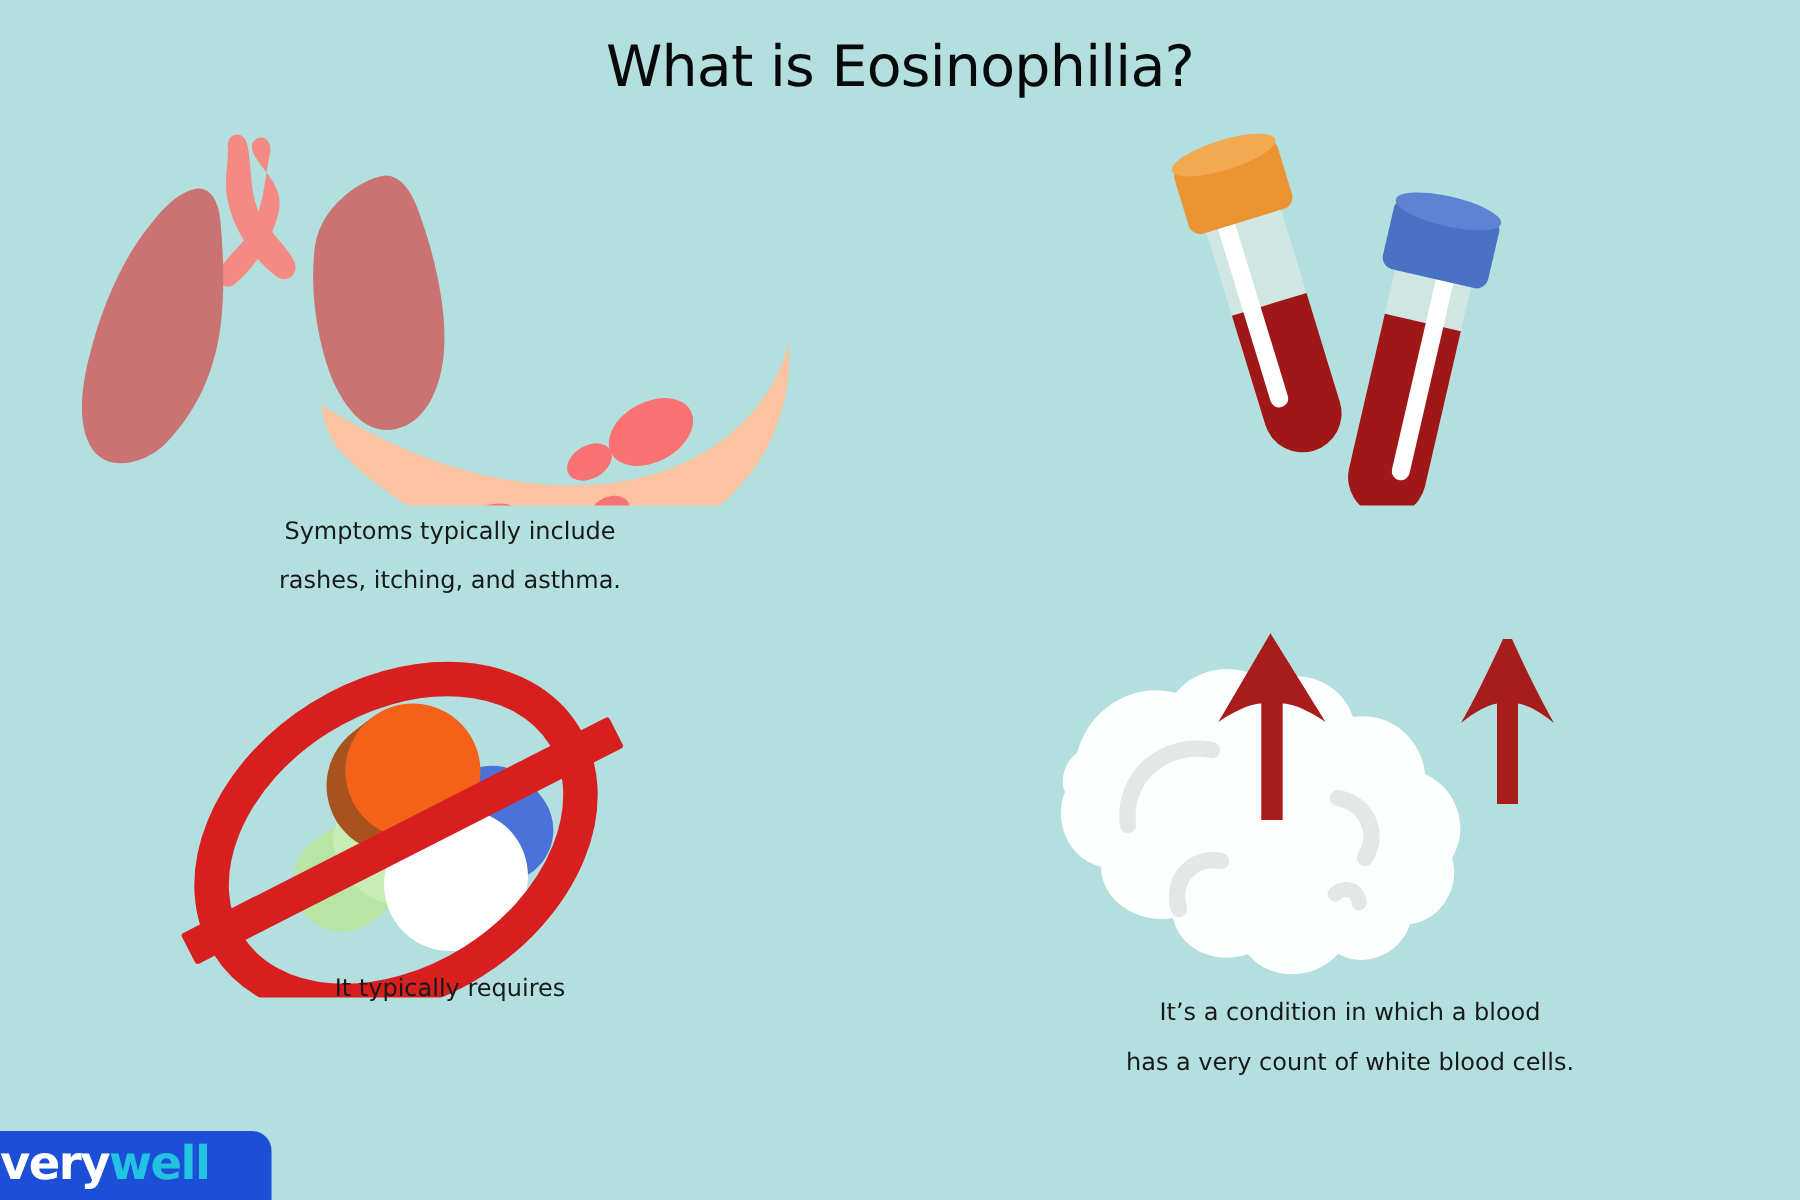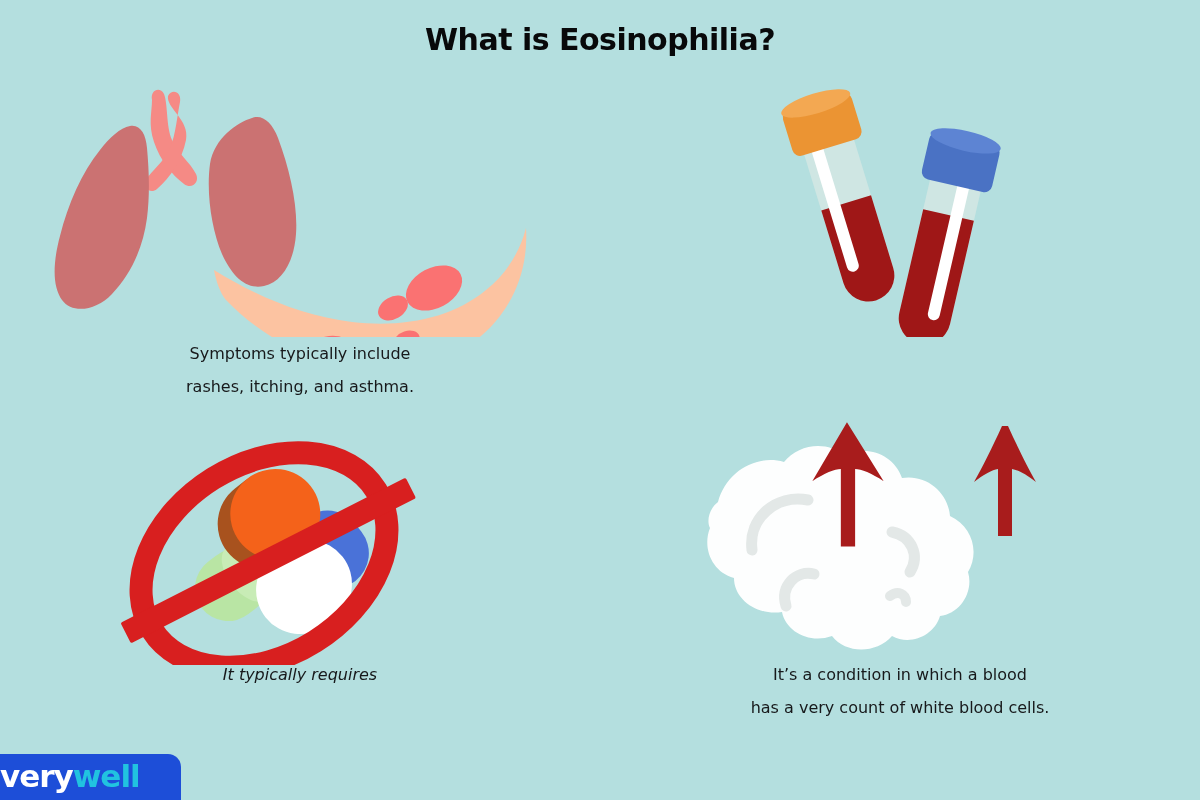--- a/index.html
+++ b/index.html
@@ -21,22 +21,22 @@
   }
 
   
   #page-title {
     position: absolute;
     top: 22px;
     left: 0;
     width: 1200px;
     text-align: center;
     font-family: "DejaVu Sans", sans-serif;
-    font-weight: bold;
-    font-size: 30px;
+    font-weight: normal;
+    font-size: 38px;
     letter-spacing: -0.5px;
     color: #08090a;
     line-height: 1.2;
   }
 
   
   .cell {
     position: absolute;
     width: 600px;
     height: 330px;
@@ -61,21 +61,21 @@
     width: 600px;
     text-align: center;
     font-family: "DejaVu Sans", sans-serif;
     font-weight: 400;
     font-size: 16px;
     line-height: 33px;
     color: #17191b;
   }
   #cell-symptoms   .caption { top: 255px; }
   #cell-diagnosis  .caption { top: 255px; }
-  #cell-treatment  .caption { top: 248px; font-style: italic; }
+  #cell-treatment  .caption { top: 232px; }
   #cell-definition .caption { top: 248px; }
   .caption .line { display: block; white-space: nowrap; }
 
   
   #logo-badge {
     position: absolute;
     left: 0;
     bottom: 0;
     width: 181px;
     height: 46px;

